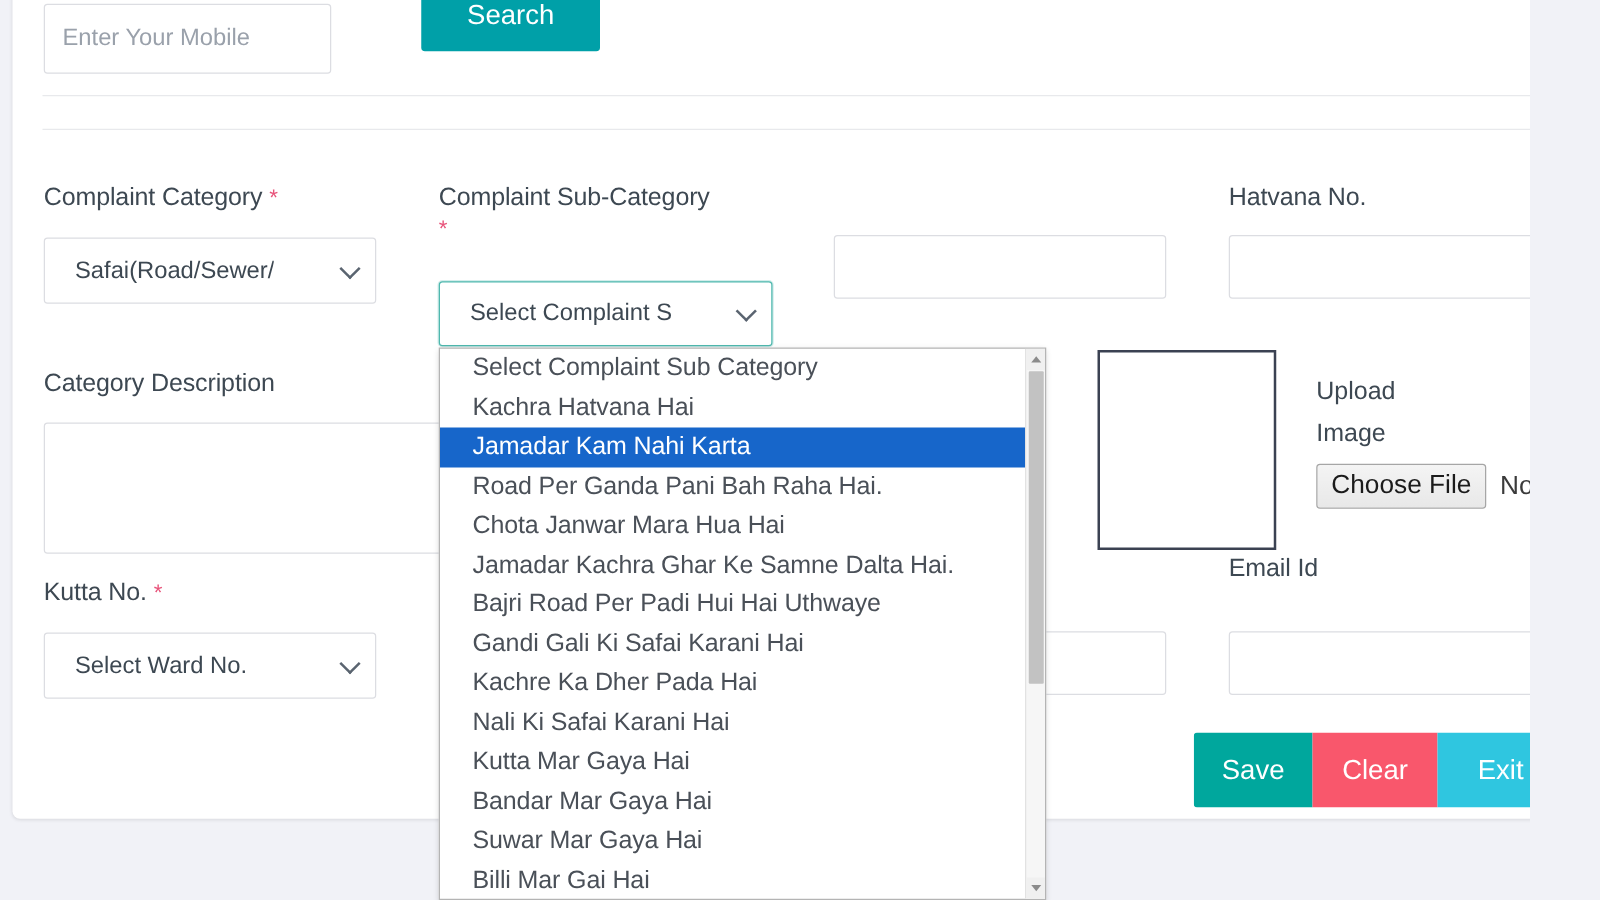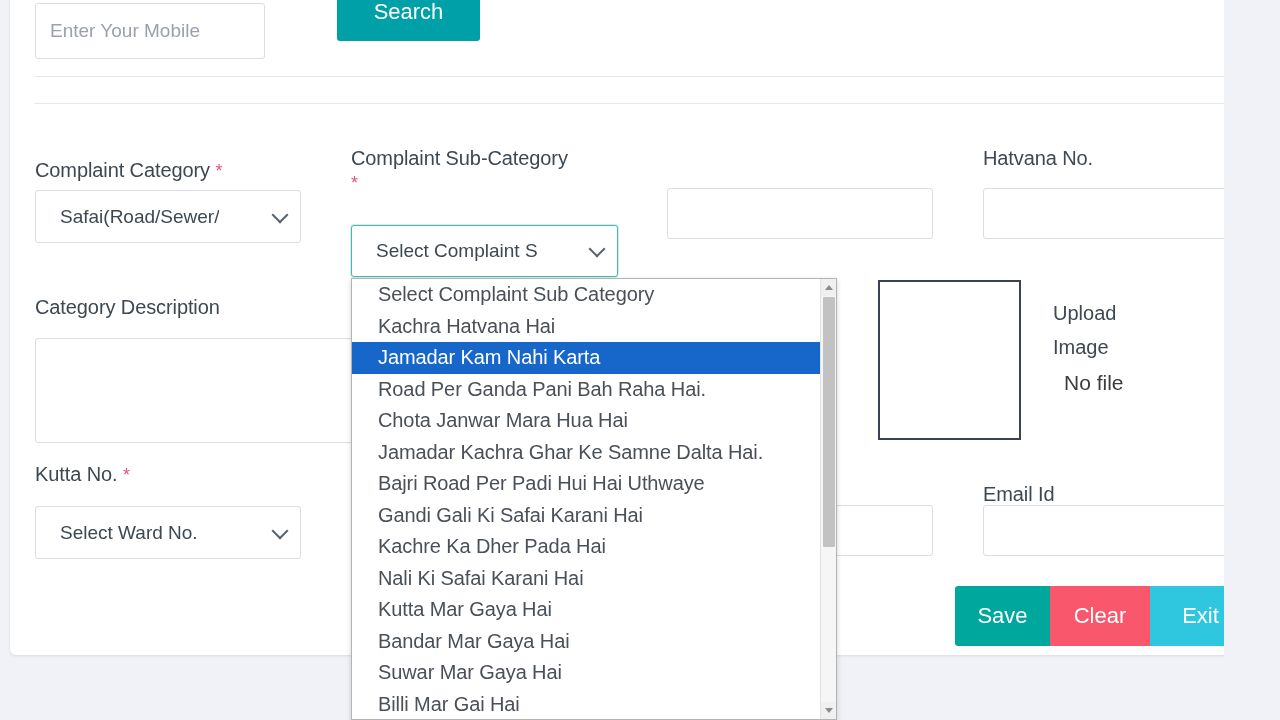--- a/index.html
+++ b/index.html
@@ -241,21 +241,21 @@
 
 <div id="stage">
   <div class="card"></div>
 
   <input class="mobile-input" type="text" placeholder="Enter Your Mobile" style="">
   <button class="search-btn">Search</button>
 
   <div class="divider d1"></div>
   <div class="divider d2"></div>
 
-  <div class="flabel" style="left:35px; top:159px;text-align:right;">
+  <div class="flabel" style="left:35px; top:147px;text-align:right;">
     <span>Complaint Category</span>
     <span class="req">*</span>
   </div>
   <div class="selbox" style="left:35px; top:190px; width:266px; height:53px;">
     <span class="sel-text">Safai(Road/Sewer/</span>
     <span class="caret"></span>
   </div>
 
   <div class="flabel" style="left:351px; top:147px;">
     <span>Complaint Sub-Category</span>
@@ -273,35 +273,36 @@
 
   <div class="flabel" style="left:35px; top:296px;">Category Description</div>
   <textarea class="field" style="left: 35px; top: 338px; width: 582px; height: 105px; padding: 8px 12px; font-size: 19px; color: rgb(61, 72, 82); resize: none; font-family: &quot;Liberation Sans&quot;, sans-serif;"></textarea>
 
   <div class="img-preview"></div>
   <div class="upload-label">
     <div>Upload</div>
     <div>Image</div>
   </div>
   <div class="file-row">
+    <button class="choose-file">Choose File</button>
     <span class="no-file">No file</span>
   </div>
 
   <div class="flabel" style="left:35px; top:463px;">
     <span>Kutta No.</span>
     <span class="req">*</span>
   </div>
   <div class="selbox" style="left:35px; top:506px; width:266px; height:53px;">
     <span class="sel-text">Select Ward No.</span>
     <span class="caret"></span>
   </div>
 
   <input class="field" type="text" style="left: 667px; top: 505px; width: 266px; height: 51px; padding: 0px 12px; font-size: 19px; font-family: &quot;Liberation Sans&quot;, sans-serif;">
 
-  <div class="flabel" style="left:983px; top:483px;">Email Id</div>
+  <div class="flabel" style="left:983px; top:444px;">Email Id</div>
   <input class="field" type="text" style="left: 983px; top: 505px; width: 266px; height: 51px; padding: 0px 12px; font-size: 19px; color: rgb(61, 72, 82); font-family: &quot;Liberation Sans&quot;, sans-serif;">
 
   <div class="actions">
     <button class="btn-save">Save</button>
     <button class="btn-clear">Clear</button>
     <button class="btn-exit">Exit</button>
   </div>
 
   <div class="dropdown">
     <div class="dd-list" id="dd-list">

